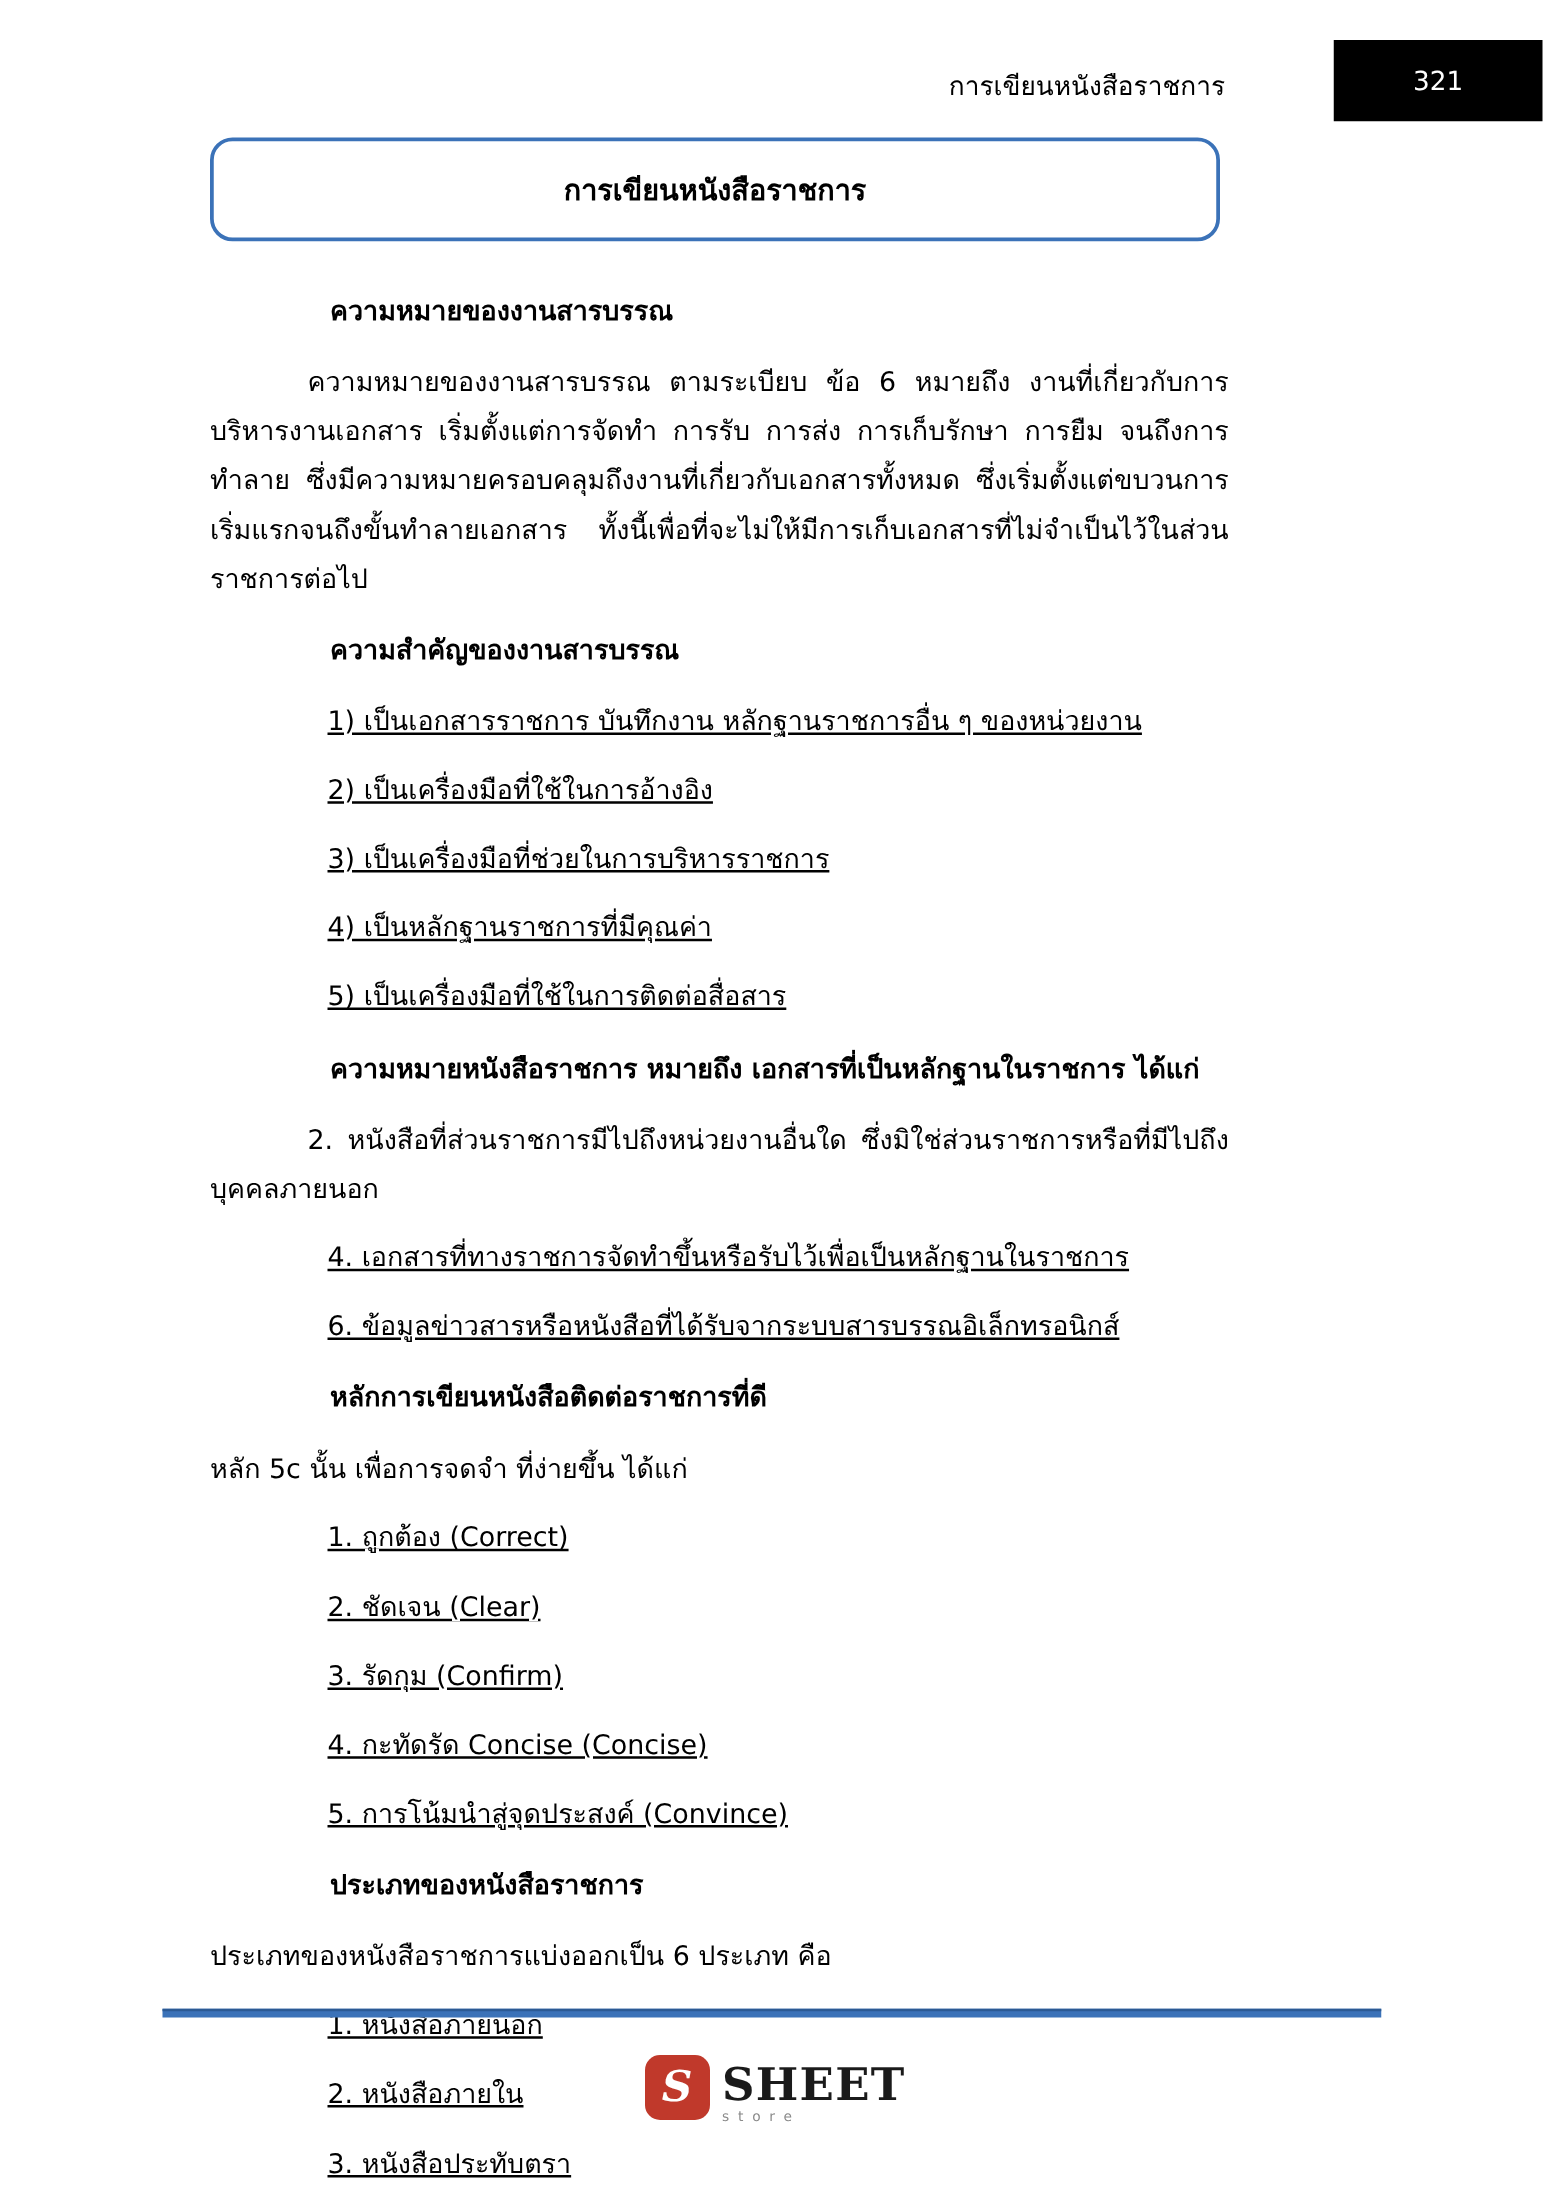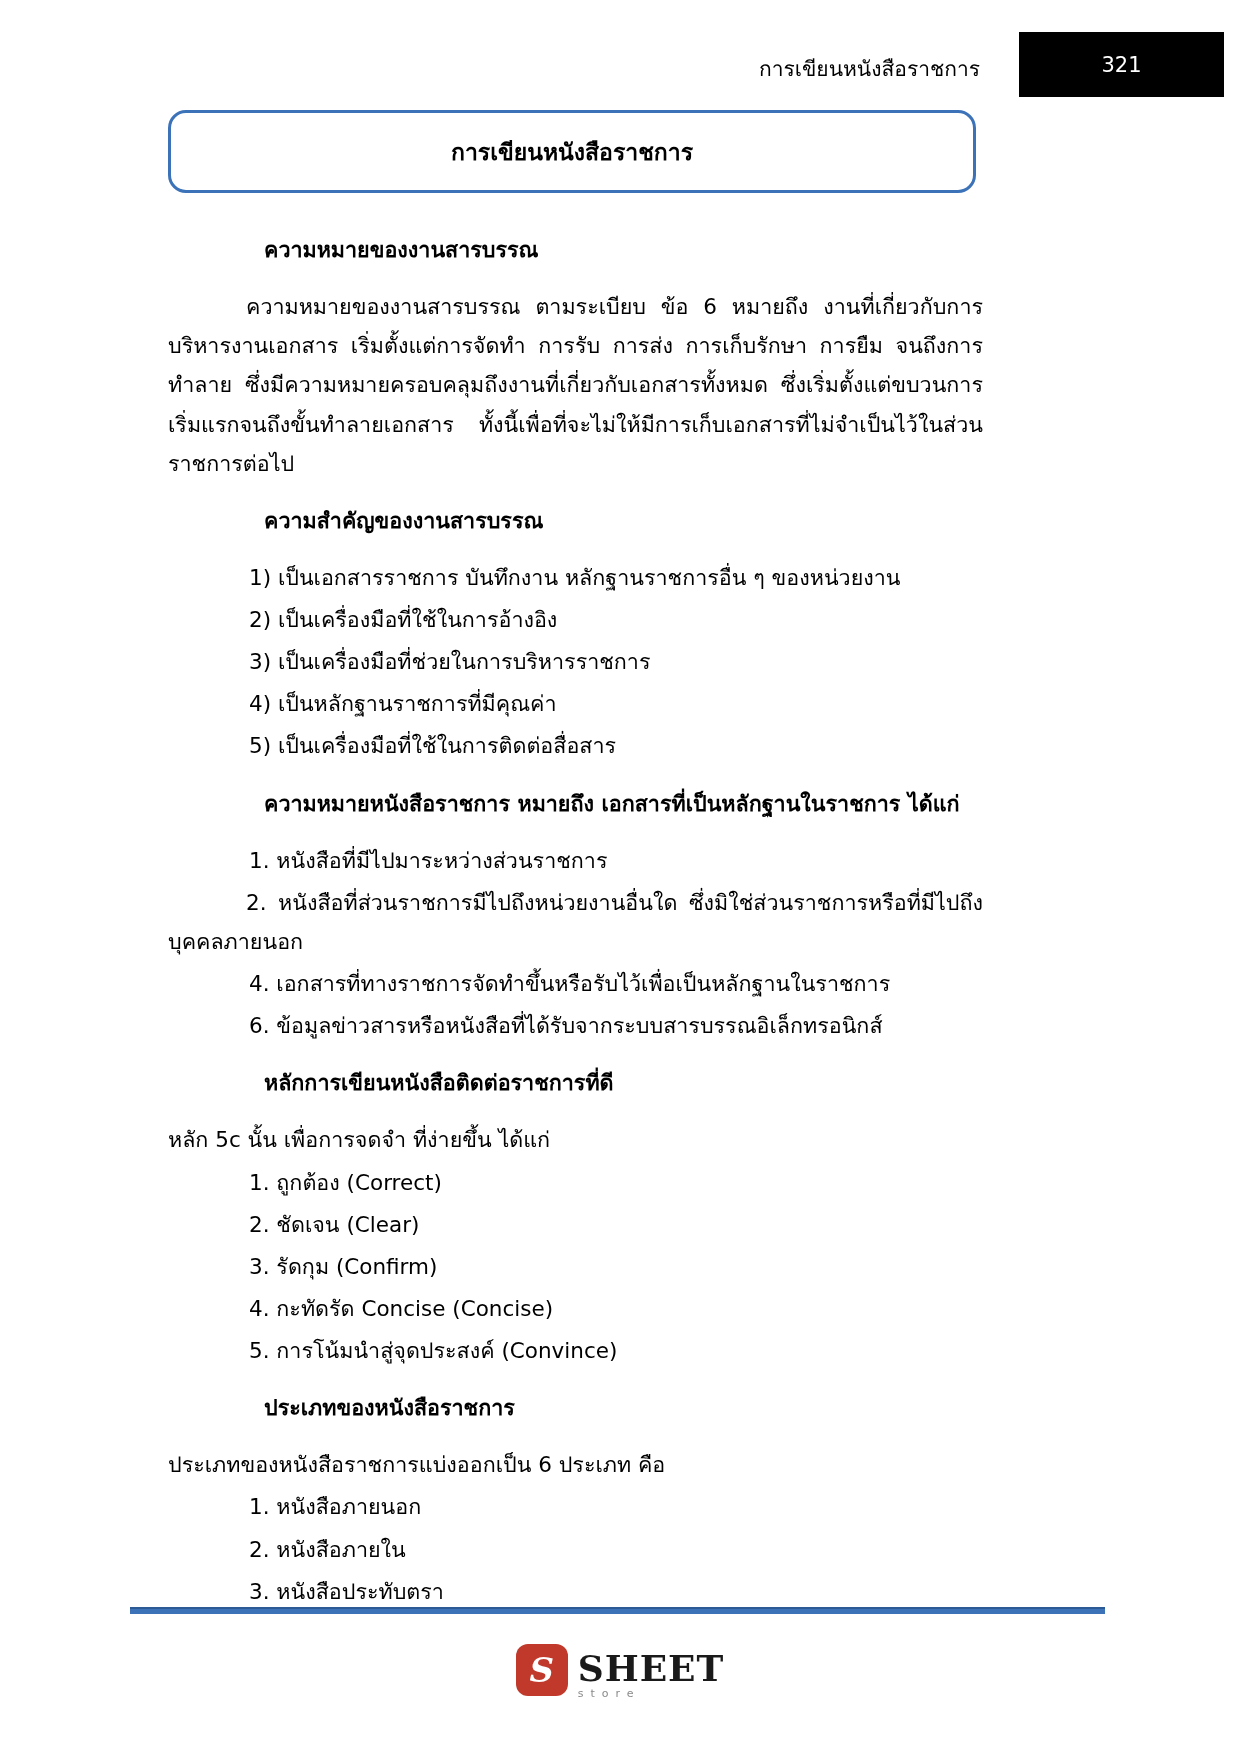--- a/index.html
+++ b/index.html
@@ -28,23 +28,23 @@
   .header-title {
     position: absolute;
     right: 260px;
     top: 52px;
     font-size: 21px;
     color: #000;
     white-space: nowrap;
   }
   .page-number-box {
     position: absolute;
-    right: 16px;
+    right: 6px;
     top: 32px;
-    width: 205px;
+    width: 167px;
     height: 65px;
     background: #000000;
     color: #ffffff;
     display: flex;
     align-items: center;
     justify-content: center;
     font-size: 21px;
   }
 
   
@@ -83,22 +83,23 @@
   .para {
     margin: 0;
     text-align: justify;
     text-justify: inter-word;
     text-indent: 78px;
   }
   .para.noindent {
     text-indent: 0;
   }
   .list-item {
-    margin: 3px;
+    margin: 16px;
     padding-left: 78px;
+    text-decoration: underline;
   }
 
   
   .footer-rule {
     position: absolute;
     left: 130px;
     top: 1607px;
     width: 975px;
     height: 7px;
     background: #3b72b8;
@@ -169,21 +170,20 @@
   <p class="para">ความหมายของงานสารบรรณ ตามระเบียบ ข้อ 6 หมายถึง งานที่เกี่ยวกับการบริหารงานเอกสาร เริ่มตั้งแต่การจัดทำ การรับ การส่ง การเก็บรักษา การยืม จนถึงการทำลาย ซึ่งมีความหมายครอบคลุมถึงงานที่เกี่ยวกับเอกสารทั้งหมด ซึ่งเริ่มตั้งแต่ขบวนการเริ่มแรกจนถึงขั้นทำลายเอกสาร ทั้งนี้เพื่อที่จะไม่ให้มีการเก็บเอกสารที่ไม่จำเป็นไว้ในส่วนราชการต่อไป</p>
 
   <p class="heading">ความสำคัญของงานสารบรรณ</p>
   <p class="list-item">1) เป็นเอกสารราชการ บันทึกงาน หลักฐานราชการอื่น ๆ ของหน่วยงาน</p>
   <p class="list-item">2) เป็นเครื่องมือที่ใช้ในการอ้างอิง</p>
   <p class="list-item">3) เป็นเครื่องมือที่ช่วยในการบริหารราชการ</p>
   <p class="list-item">4) เป็นหลักฐานราชการที่มีคุณค่า</p>
   <p class="list-item">5) เป็นเครื่องมือที่ใช้ในการติดต่อสื่อสาร</p>
 
   <p class="heading">ความหมายหนังสือราชการ หมายถึง เอกสารที่เป็นหลักฐานในราชการ ได้แก่</p>
-  <p class="list-item">1. หนังสือที่มีไปมาระหว่างส่วนราชการ</p>
   <p class="para">2. หนังสือที่ส่วนราชการมีไปถึงหน่วยงานอื่นใด ซึ่งมิใช่ส่วนราชการหรือที่มีไปถึงบุคคลภายนอก</p>
   <p class="list-item">4. เอกสารที่ทางราชการจัดทำขึ้นหรือรับไว้เพื่อเป็นหลักฐานในราชการ</p>
   <p class="list-item">6. ข้อมูลข่าวสารหรือหนังสือที่ได้รับจากระบบสารบรรณอิเล็กทรอนิกส์</p>
 
   <p class="heading">หลักการเขียนหนังสือติดต่อราชการที่ดี</p>
   <p class="para noindent">หลัก 5c นั้น เพื่อการจดจำ ที่ง่ายขึ้น ได้แก่</p>
   <p class="list-item">1. ถูกต้อง (Correct)</p>
   <p class="list-item">2. ชัดเจน (Clear)</p>
   <p class="list-item">3. รัดกุม (Confirm)</p>
   <p class="list-item">4. กะทัดรัด Concise (Concise)</p>

